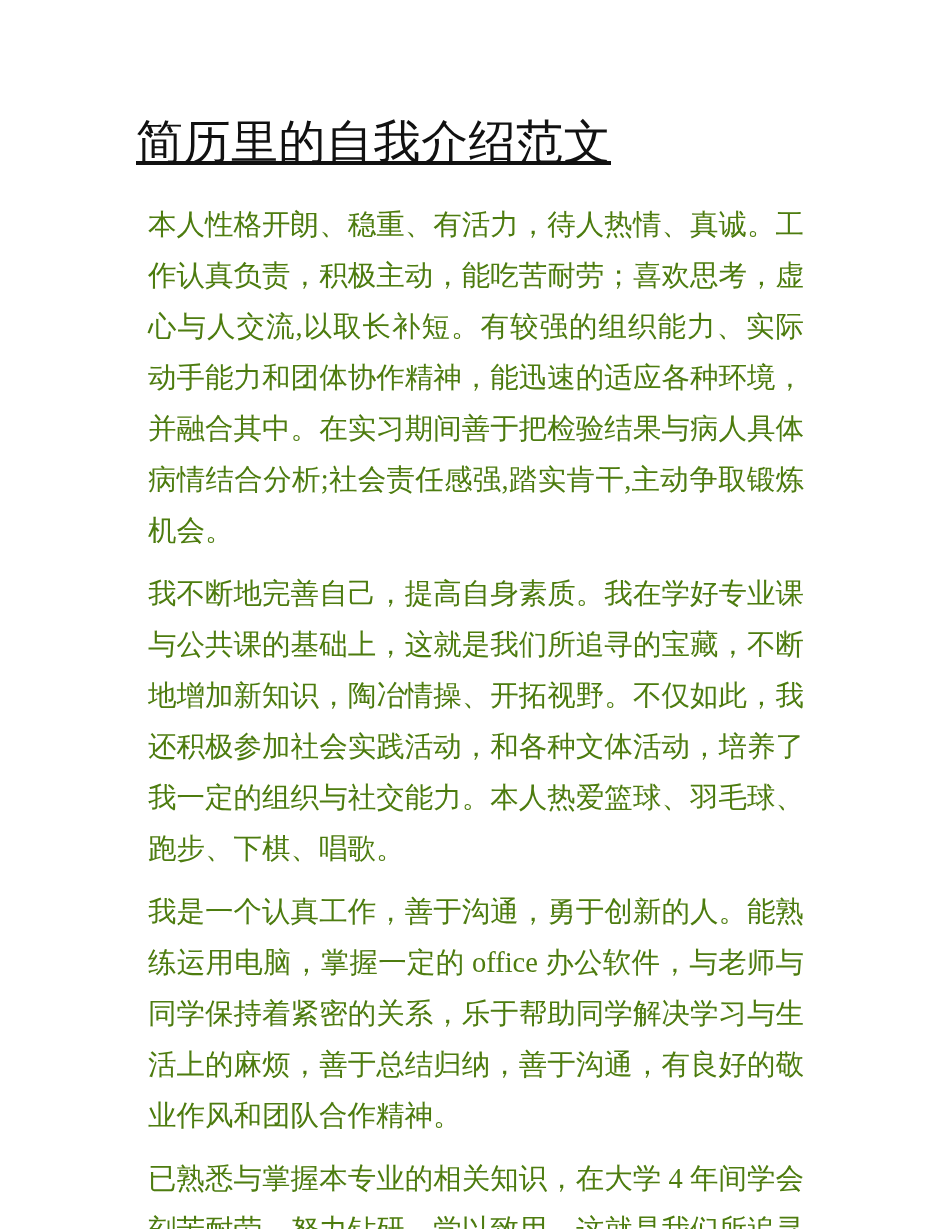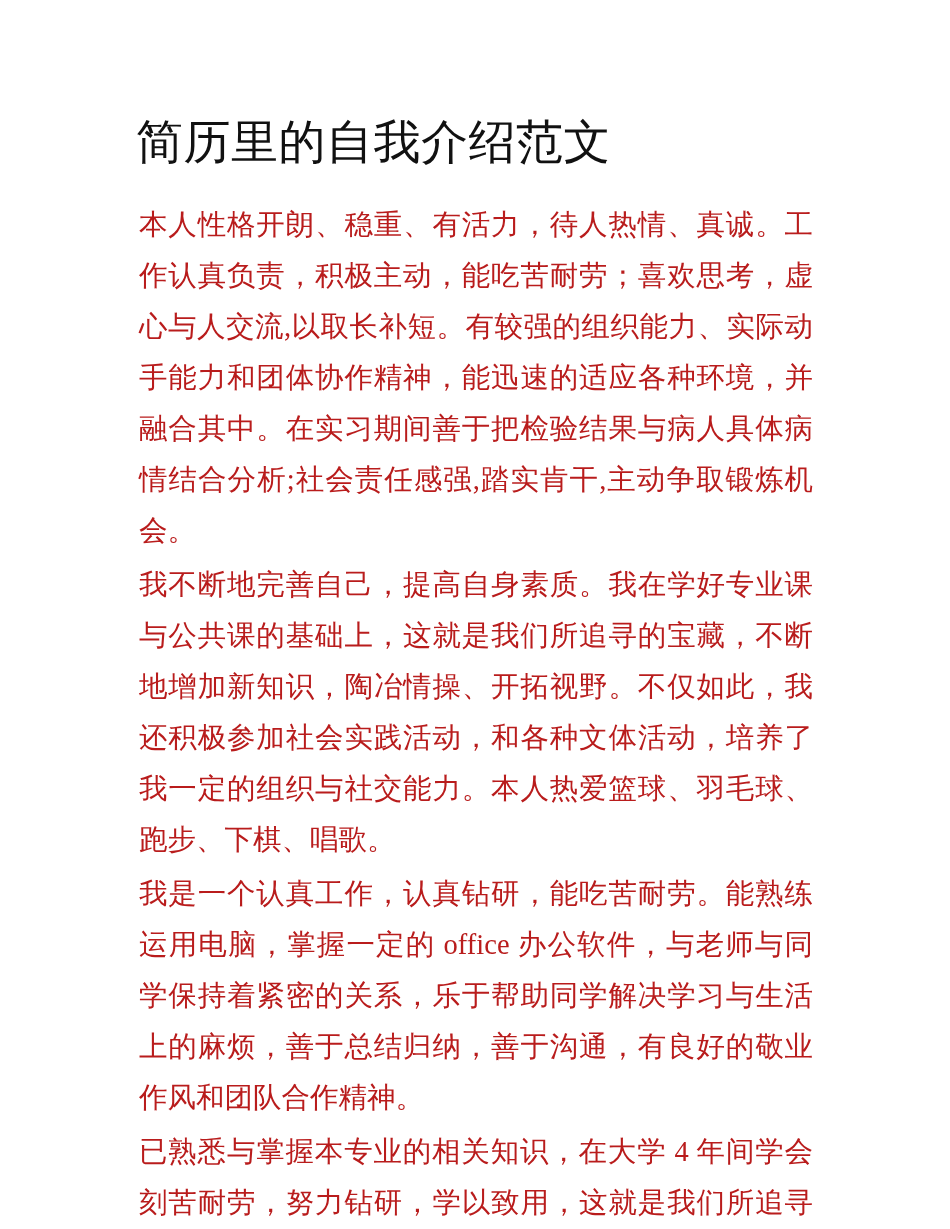--- a/index.html
+++ b/index.html
@@ -25,30 +25,31 @@
   .doc-title {
     font-family: "Liberation Sans", "DejaVu Sans", sans-serif;
     font-size: 47px;
     font-weight: 400;
     line-height: 1;
     color: #111111;
     letter-spacing: 0.5px;
     margin: 0;
     padding-top: 118px;
     white-space: nowrap;
+    text-decoration: underline;
   }
   .body-block {
     margin-top: 34px;
   }
   .para {
     font-family: "Liberation Serif", "DejaVu Serif", serif;
     font-size: 28.5px;
     line-height: 51px;
-    color: #b91c1c;
-    margin: 3px;
+    color: #4d7c0f;
+    margin: 12px;
     text-align: justify;
     text-justify: inter-character;
     text-align-last: left;
     word-break: break-all;
     letter-spacing: 0px;
   }
   .para + .para {
     margin-top: 0px;
   }
 </style>
@@ -56,19 +57,19 @@
 <body>
 
 <div class="page">
   <div class="content">
 
     <h1 class="doc-title">简历里的自我介绍范文</h1>
 
     <div class="body-block">
       <p class="para">本人性格开朗、稳重、有活力，待人热情、真诚。工作认真负责，积极主动，能吃苦耐劳；喜欢思考，虚心与人交流,以取长补短。有较强的组织能力、实际动手能力和团体协作精神，能迅速的适应各种环境，并融合其中。在实习期间善于把检验结果与病人具体病情结合分析;社会责任感强,踏实肯干,主动争取锻炼机会。</p>
       <p class="para">我不断地完善自己，提高自身素质。我在学好专业课与公共课的基础上，这就是我们所追寻的宝藏，不断地增加新知识，陶冶情操、开拓视野。不仅如此，我还积极参加社会实践活动，和各种文体活动，培养了我一定的组织与社交能力。本人热爱篮球、羽毛球、跑步、下棋、唱歌。</p>
-      <p class="para">我是一个认真工作，认真钻研，能吃苦耐劳。能熟练运用电脑，掌握一定的 office 办公软件，与老师与同学保持着紧密的关系，乐于帮助同学解决学习与生活上的麻烦，善于总结归纳，善于沟通，有良好的敬业作风和团队合作精神。</p>
+      <p class="para">我是一个认真工作，善于沟通，勇于创新的人。能熟练运用电脑，掌握一定的 office 办公软件，与老师与同学保持着紧密的关系，乐于帮助同学解决学习与生活上的麻烦，善于总结归纳，善于沟通，有良好的敬业作风和团队合作精神。</p>
       <p class="para">已熟悉与掌握本专业的相关知识，在大学 4 年间学会刻苦耐劳，努力钻研，学以致用，这就是我们所追寻的宝藏。</p>
 
     </div>
 
   </div>
 </div>
 
 </body></html>

